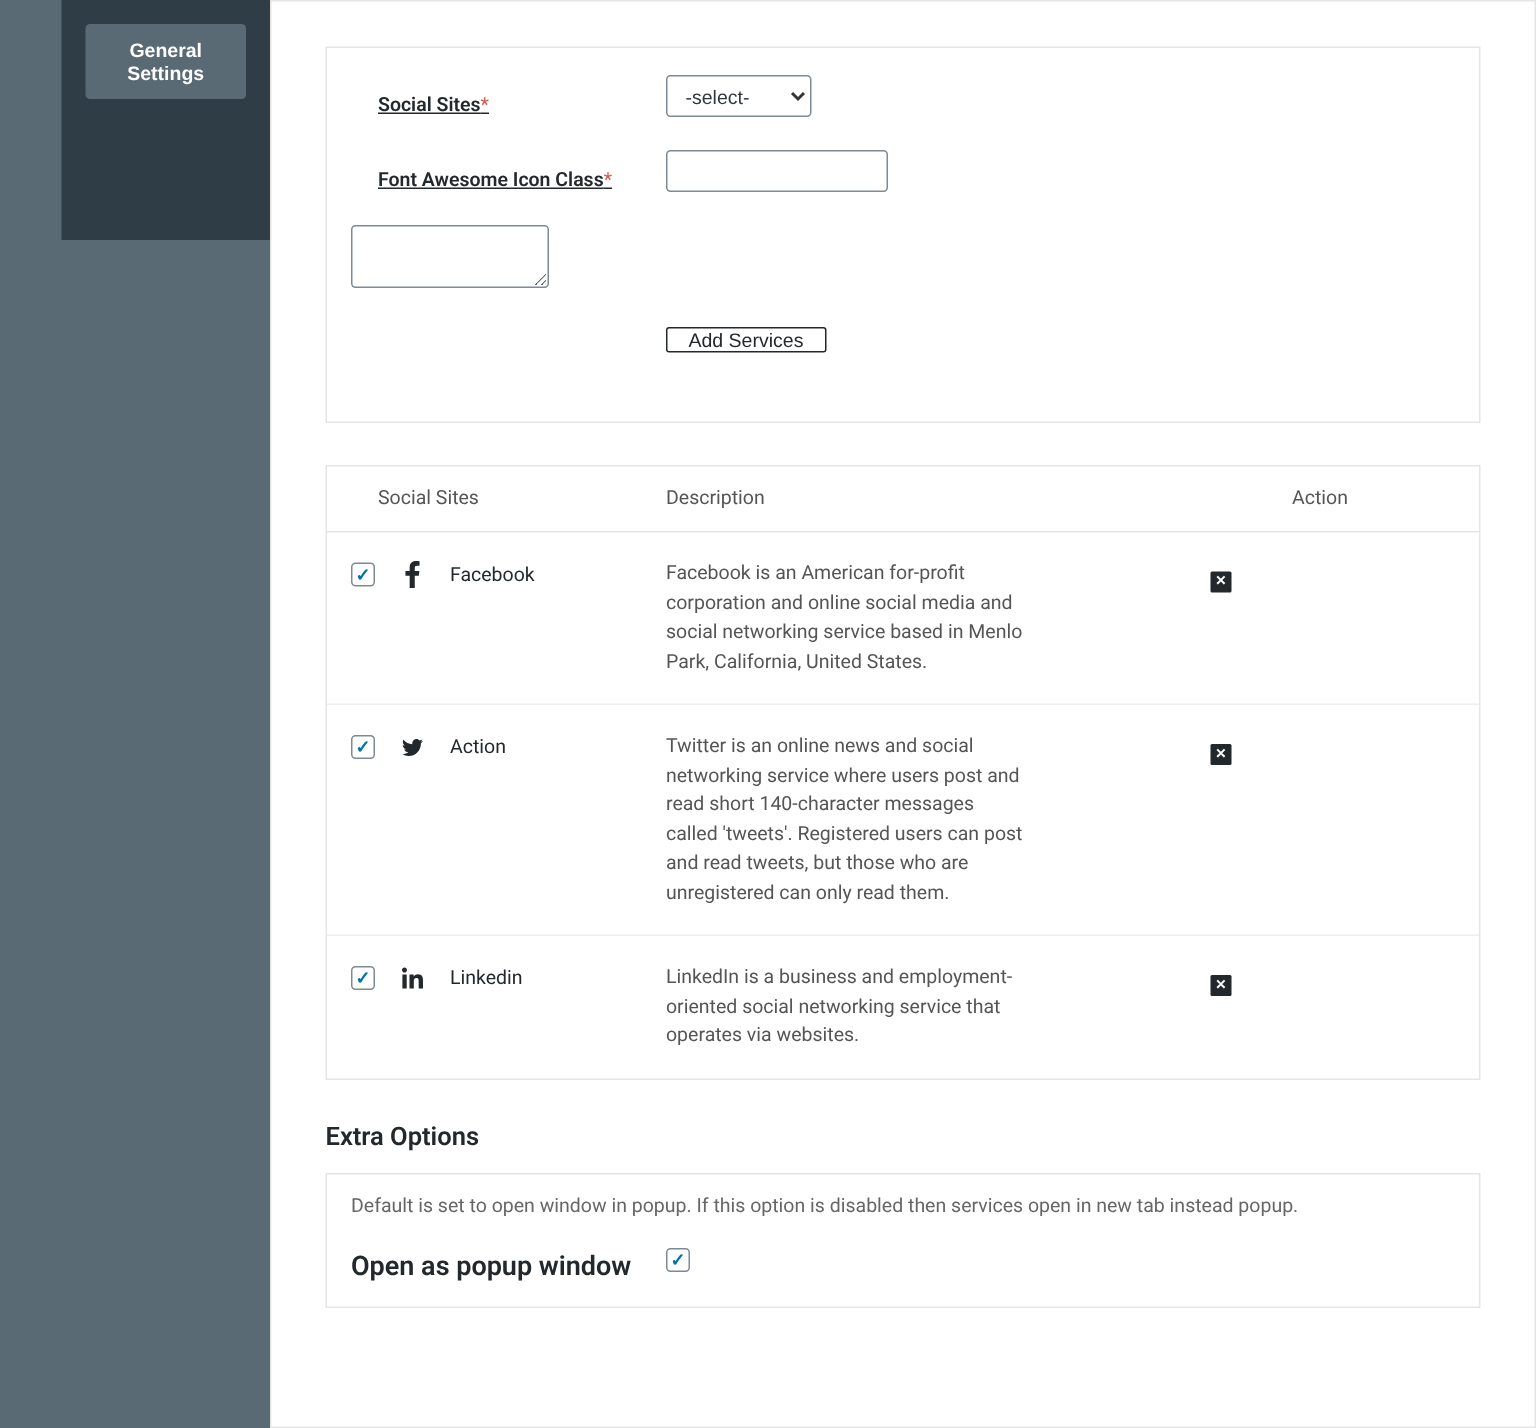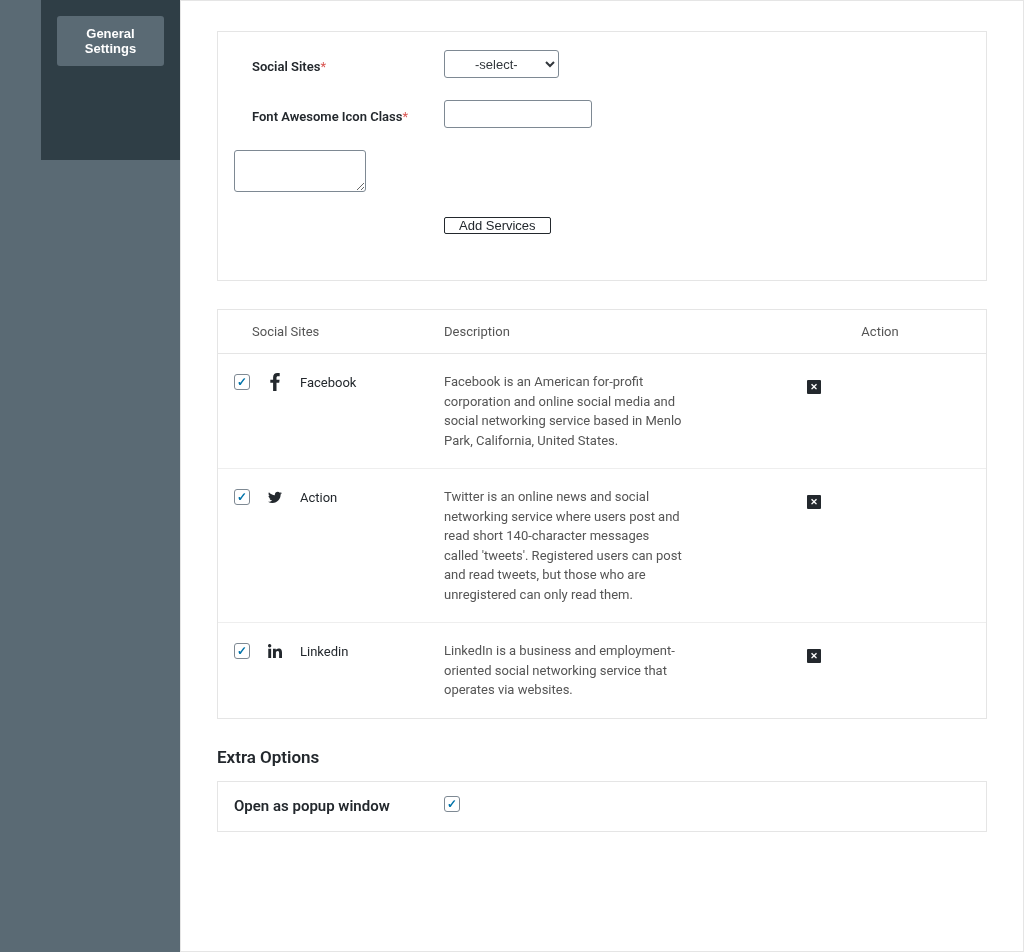--- a/index.html
+++ b/index.html
@@ -59,37 +59,38 @@
       color: #555;
       font-size: 13px;
     }
     .col-component, .col-sites { width: 210px; padding-left: 18px; }
     .col-service { flex: 1; }
     .col-desc { flex: 1; }
     .col-action { width: 180px; text-align: center; }
     .panel-body { padding: 18px 16px 24px; }
     .form-row {
       display: flex;
-      align-items: center;
+      align-items: flex-end;
       margin-bottom: 22px;
+      text-decoration: underline;
     }
     .form-label {
       width: 210px;
       padding-left: 18px;
       font-weight: 600;
       font-size: 13px;
       color: #23282d;
       padding-top: 4px;
     }
     .req { color: #d9534f; font-weight: normal; }
     .form-control { flex: 1; }
     select.styled {
       border: 1px solid #7e8993;
       border-radius: 3px;
-      padding: 4px 24px 4px 26px;
+      padding: 4px 24px 4px 8px;
       font-size: 13px;
       background: #fff;
       height: 28px;
       min-width: 88px;
       color: #32373c;
     }
     input.styled {
       border: 1px solid #7e8993;
       border-radius: 3px;
       padding: 4px 8px;
@@ -191,21 +192,21 @@
       padding: 14px 16px 6px;
     }
     .option-row {
       display: flex;
       align-items: flex-start;
       padding: 14px 16px;
     }
     .option-label {
       width: 210px;
       font-weight: 600;
-      font-size: 15px;
+      font-size: 18px;
       color: #23282d;
       line-height: 1.4;
     }
     svg { display: block; }
   </style>
 </head>
 <body>
 
 <div class="sidebar">
   <div class="sidebar-top">
@@ -289,20 +290,21 @@
             <span>Linkedin</span>
           </div>
           <div class="service-desc">LinkedIn is a business and employment-oriented social networking service that operates via websites.</div>
           <div class="service-action"><span class="delete-btn">✕</span></div>
         </div>
       </div>
   </div>
 
   <h2 class="section-title">Extra Options</h2>
   <div class="panel">
+    <div class="help-text">Default is set to open window in popup. If this option is disabled then services open in new tab instead popup.</div>
     <div class="option-row">
       <div class="option-label">Open as popup window</div>
       <div>
         <span id="popup-chk" class="chk checked"></span>
       </div>
     </div>
 
   </div>
 
 </div>

